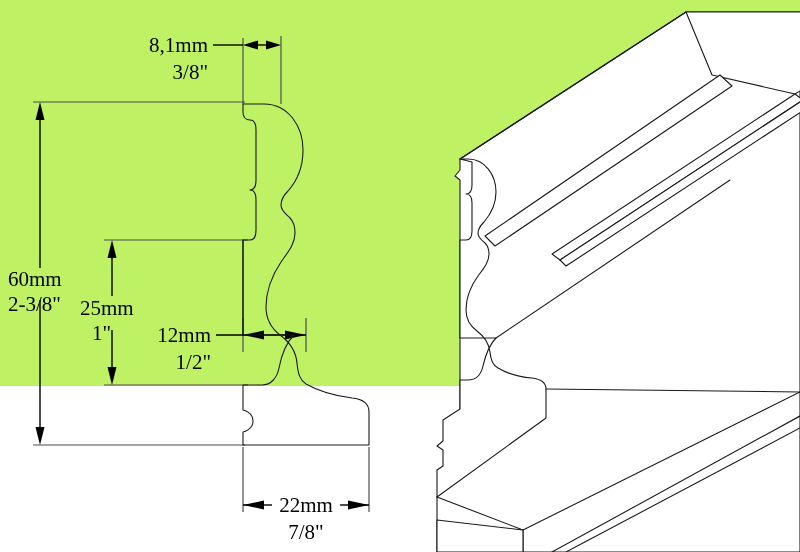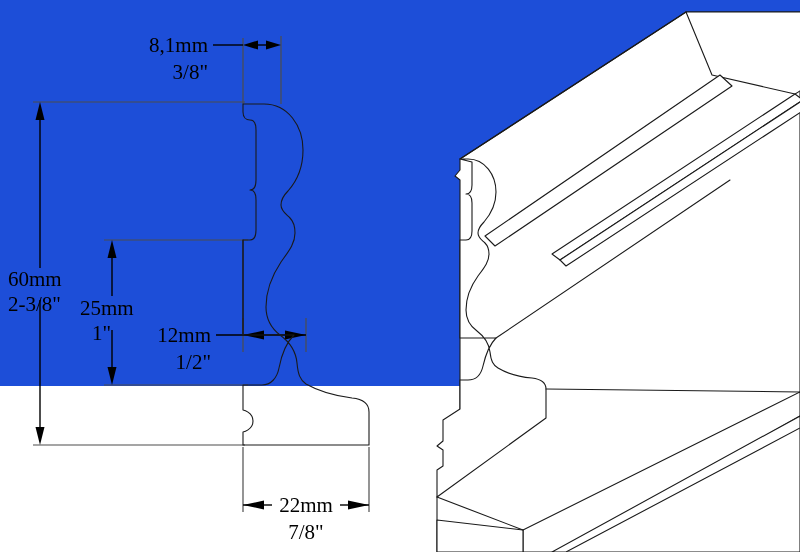--- a/index.html
+++ b/index.html
@@ -12,21 +12,21 @@
     height: 552px;
     font-family: "Liberation Serif", "DejaVu Serif", serif;
     color: #000000;
     overflow: hidden;
     position: relative;
   }
   #stage {
     position: relative;
     width: 800px;
     height: 386px;
-    background: #1d4ed8;
+    background: #bef264;
   }
   #stage svg {
     position: absolute;
     left: 0;
     top: 0;
   }
   .dim-text {
     font-family: "Liberation Serif", "DejaVu Serif", serif;
     font-size: 21px;
     fill: #000000;

